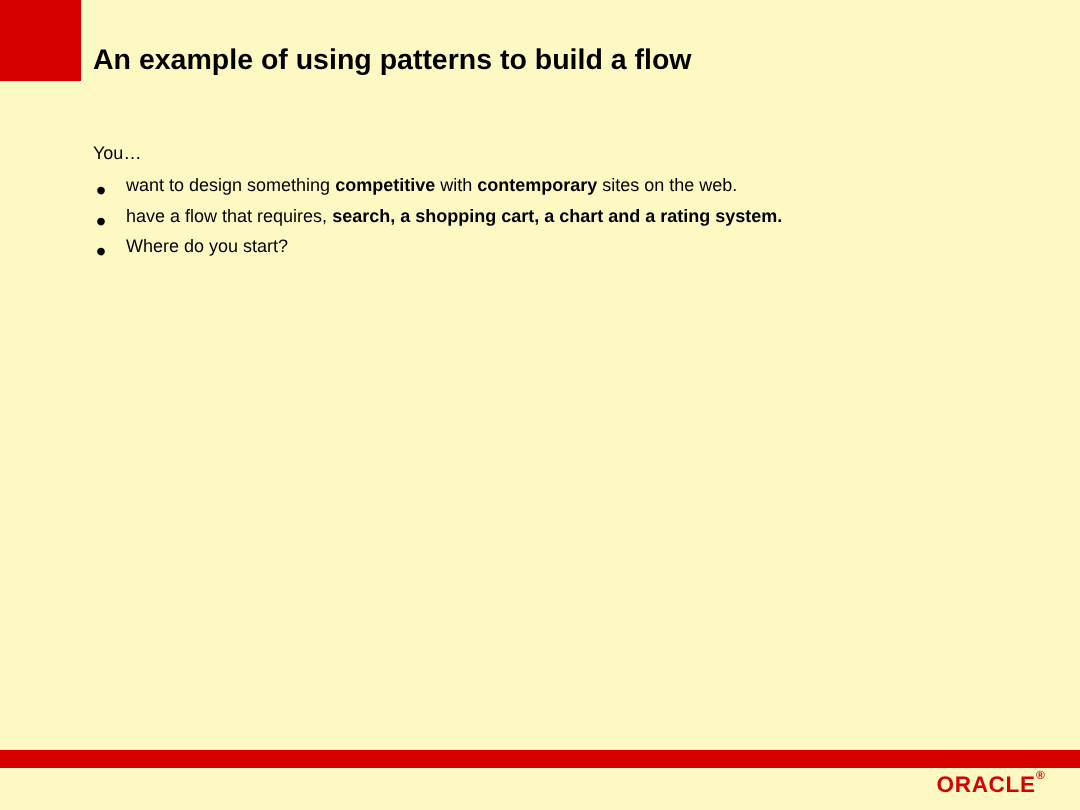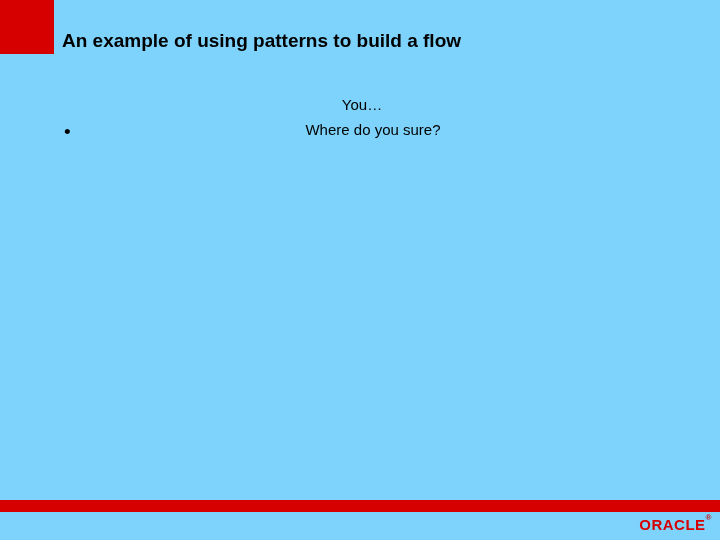--- a/index.html
+++ b/index.html
@@ -1,41 +1,43 @@
 <!DOCTYPE html>
 <html><head>
 <meta charset="utf-8">
 <style>
   * { margin: 0; padding: 0; box-sizing: border-box; }
   html, body { width: 720px; height: 540px; font-family: Arial, Helvetica, sans-serif; background: #fff; }
-  .slide { position: relative; width: 720px; height: 540px; background: #7dd3fc; overflow: hidden; }
+  .slide { position: relative; width: 720px; height: 540px; background: #fef9c3; overflow: hidden; }
   .red-square { position: absolute; top: 0; left: 0; width: 54px; height: 54px; background: #d60000; }
   .title { position: absolute; top: 30px; left: 62px; font-size: 19px; font-weight: bold; color: #000; }
-  .body { position: absolute; top: 94px; left: 62px; width: 600px; color: #000; font-size: 15px; line-height: 1.4; text-align: center; }
+  .body { position: absolute; top: 94px; left: 62px; width: 600px; color: #000; font-size: 12px; line-height: 1.4; }
   .intro { margin-bottom: 4px; }
   ul.bullets { list-style: none; padding-left: 0; }
   ul.bullets li { position: relative; padding-left: 22px; margin-bottom: 4px; }
   ul.bullets li::before { content: "•"; position: absolute; left: 2px; top: 0; font-size: 19px; }
   .bottom-bar { position: absolute; left: 0; right: 0; bottom: 28px; height: 12px; background: #d60000; }
-  .logo { position: absolute; right: 8px; bottom: 8px; height: 16px; display: flex; align-items: center; margin-left: 48px; }
+  .logo { position: absolute; right: 23px; bottom: 8px; height: 16px; display: flex; align-items: flex-end; margin-left: 48px; }
   .logo-text { font-family: Arial, Helvetica, sans-serif; font-size: 15px; font-weight: bold; letter-spacing: 0.5px; color: #d60000; }
   .logo-text .reg { font-size: 8px; vertical-align: top; position: relative; top: -3px; }
 </style>
 </head>
 <body>
 <div class="slide">
 
   <div class="red-square"></div>
 
   <div class="title">An example of using patterns to build a flow</div>
 
   <div class="body">
     <div class="intro">You…</div>
     <ul class="bullets">
-      <li>Where do you sure?</li>
+      <li>want to design something <b>competitive</b> with <b>contemporary</b> sites on the web.</li>
+      <li>have a flow that requires, <b>search, a shopping cart, a chart and a rating system.</b></li>
+      <li>Where do you start?</li>
     </ul>
   </div>
 
   <div class="bottom-bar"></div>
 
   <div class="logo">
     <span class="logo-text"><span>ORACLE</span><span class="reg">®</span></span>
   </div>
 
 </div>

